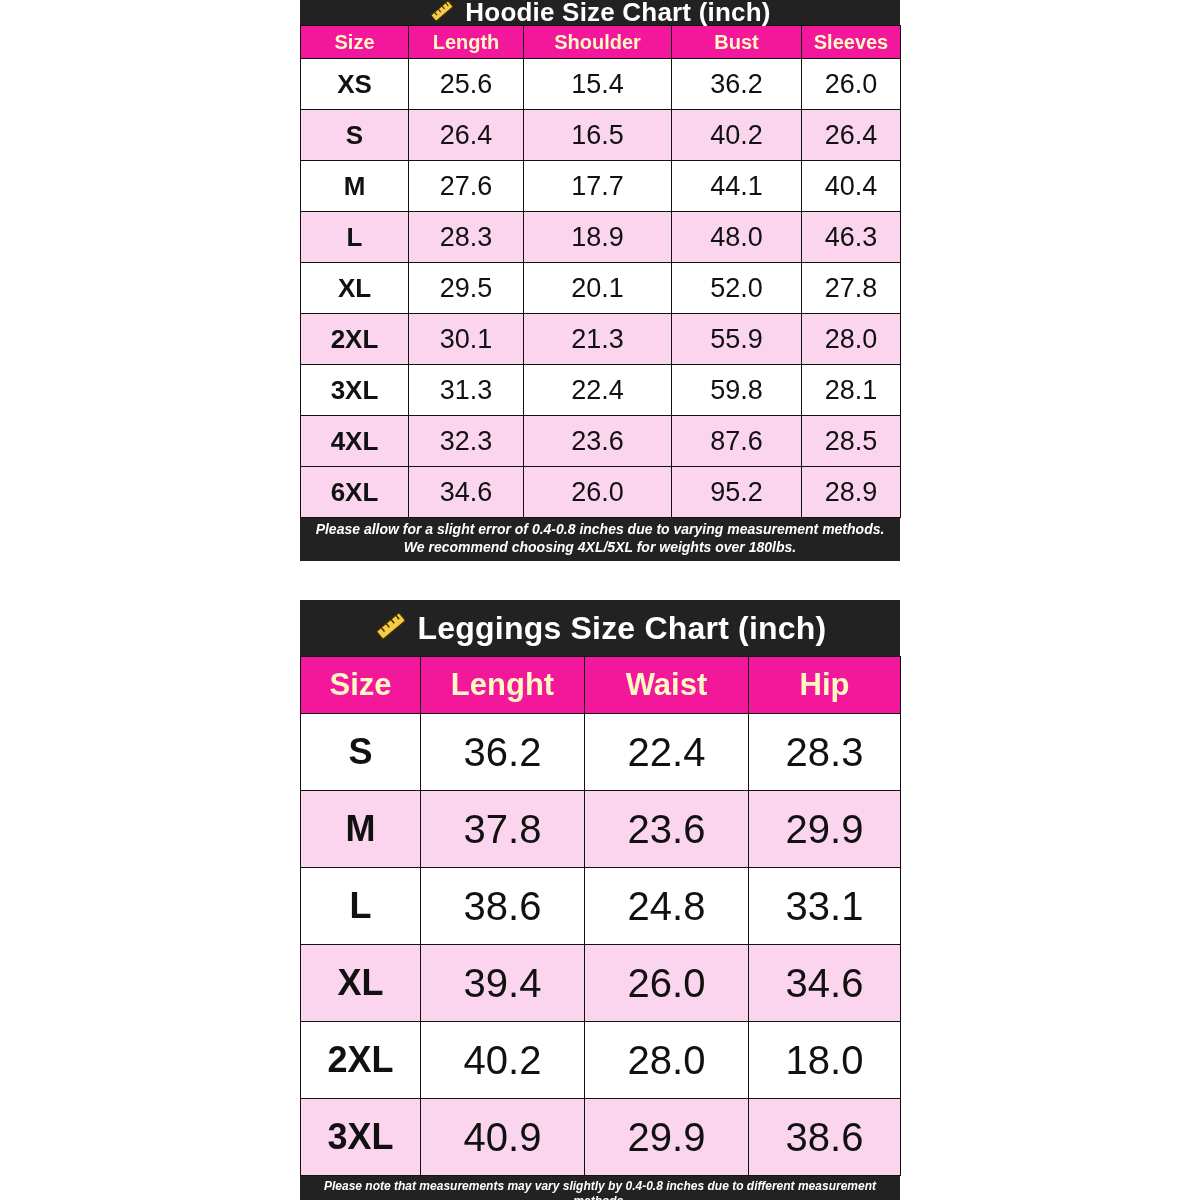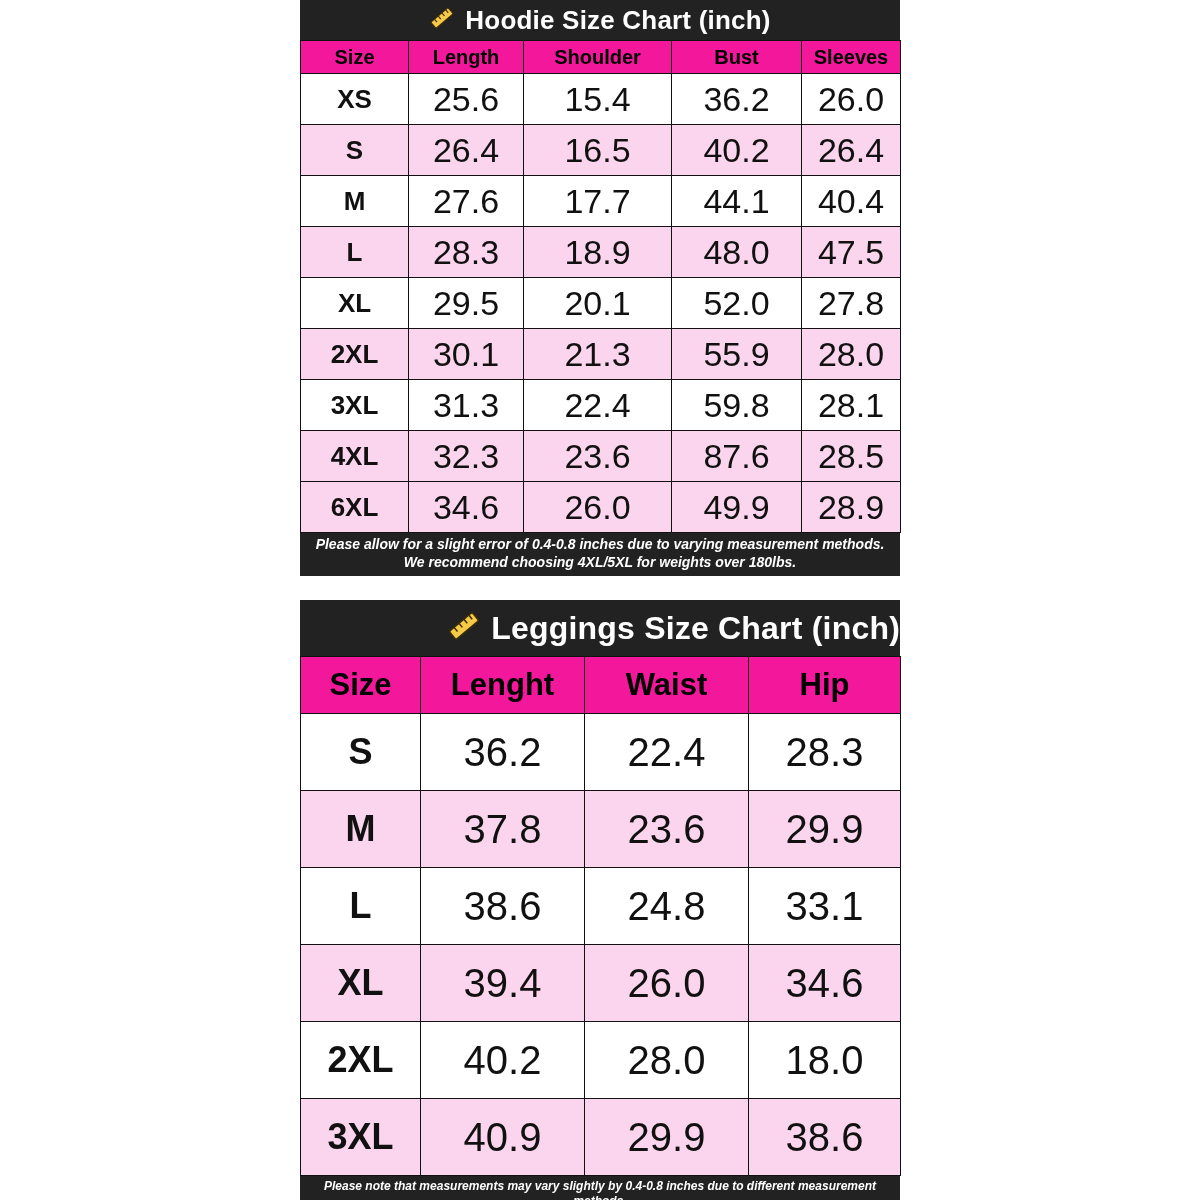--- a/index.html
+++ b/index.html
@@ -35,27 +35,26 @@
     color: #ffffff;
     text-align: center;
     font-weight: bold;
     letter-spacing: 0.2px;
     display: flex;
     align-items: center;
     justify-content: center;
     gap: 10px;
   }
   #hoodie-block .chart-title {
-    height: 40px;
+    height: 25px;
     font-size: 26px;
   }
   #leggings-block .chart-title {
     height: 56px;
     font-size: 32px;
-    justify-content: flex-end;
   }
   .ruler-icon {
     display: inline-block;
     line-height: 1;
   }
   #hoodie-block .ruler-icon svg { width: 26px; height: 26px; }
   #leggings-block .ruler-icon svg { width: 34px; height: 34px; }
 
   table.size-table {
     border-collapse: collapse;
@@ -63,32 +62,32 @@
     table-layout: fixed;
   }
   table.size-table th,
   table.size-table td {
     border: 1px solid #111111;
     text-align: center;
     color: #111111;
   }
   table.size-table thead th {
     background: #f3179b;
-    color: #000000;
+    color: #fef9c3;
     font-weight: bold;
   }
   table.size-table tbody td.size-cell {
     font-weight: bold;
   }
   tbody tr.odd td { background: #ffffff; }
   tbody tr.even td { background: #fbd5ee; }
 
   
   #hoodie-table thead th { height: 30px; font-size: 20px; }
-  #hoodie-table tbody td { height: 48px; font-size: 34px; }
+  #hoodie-table tbody td { height: 48px; font-size: 27px; }
   #hoodie-table tbody td.size-cell { font-size: 26px; }
   #hoodie-table col.c-size { width: 108px; }
   #hoodie-table col.c-1 { width: 115px; }
   #hoodie-table col.c-2 { width: 148px; }
   #hoodie-table col.c-3 { width: 130px; }
   #hoodie-table col.c-4 { width: 99px; }
 
   
   #leggings-table thead th { height: 54px; font-size: 31px; }
   #leggings-table tbody td { height: 74px; font-size: 40px; }
@@ -170,21 +169,21 @@
           <td>27.6</td>
           <td>17.7</td>
           <td>44.1</td>
           <td>40.4</td>
         </tr>
         <tr class="even">
           <td class="size-cell">L</td>
           <td>28.3</td>
           <td>18.9</td>
           <td>48.0</td>
-          <td>47.5</td>
+          <td>46.3</td>
         </tr>
         <tr class="odd">
           <td class="size-cell">XL</td>
           <td>29.5</td>
           <td>20.1</td>
           <td>52.0</td>
           <td>27.8</td>
         </tr>
         <tr class="even">
           <td class="size-cell">2XL</td>
@@ -204,21 +203,21 @@
           <td class="size-cell">4XL</td>
           <td>32.3</td>
           <td>23.6</td>
           <td>87.6</td>
           <td>28.5</td>
         </tr>
         <tr class="even">
           <td class="size-cell">6XL</td>
           <td>34.6</td>
           <td>26.0</td>
-          <td>49.9</td>
+          <td>95.2</td>
           <td>28.9</td>
         </tr>
       </tbody>
     </table>
 
     <div class="chart-note">
       <span class="note-line">Please allow for a slight error of 0.4-0.8 inches due to varying measurement methods.</span>
       <span class="note-line">We recommend choosing 4XL/5XL for weights over 180lbs.</span>
     </div>
   </div>

